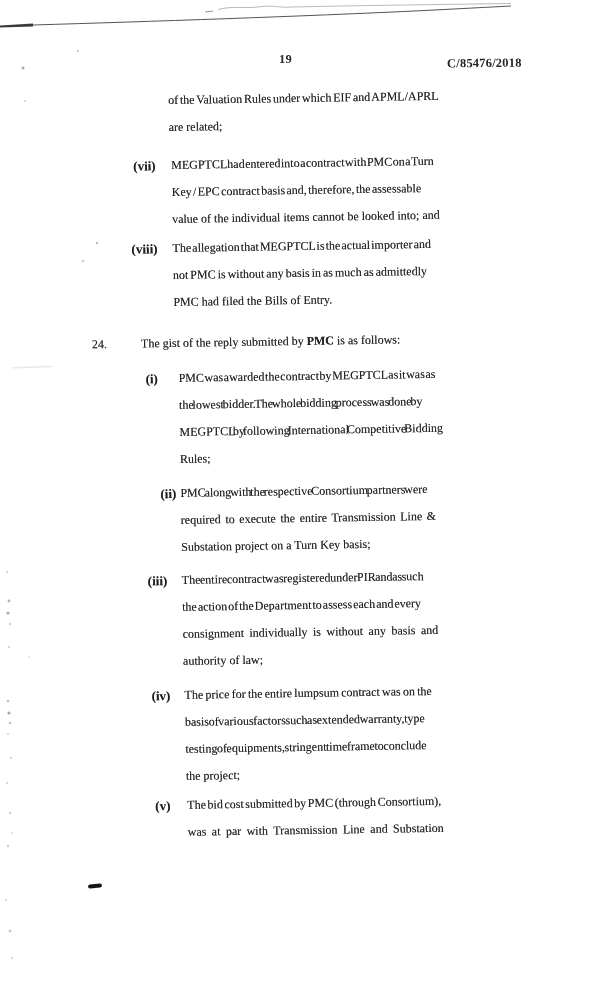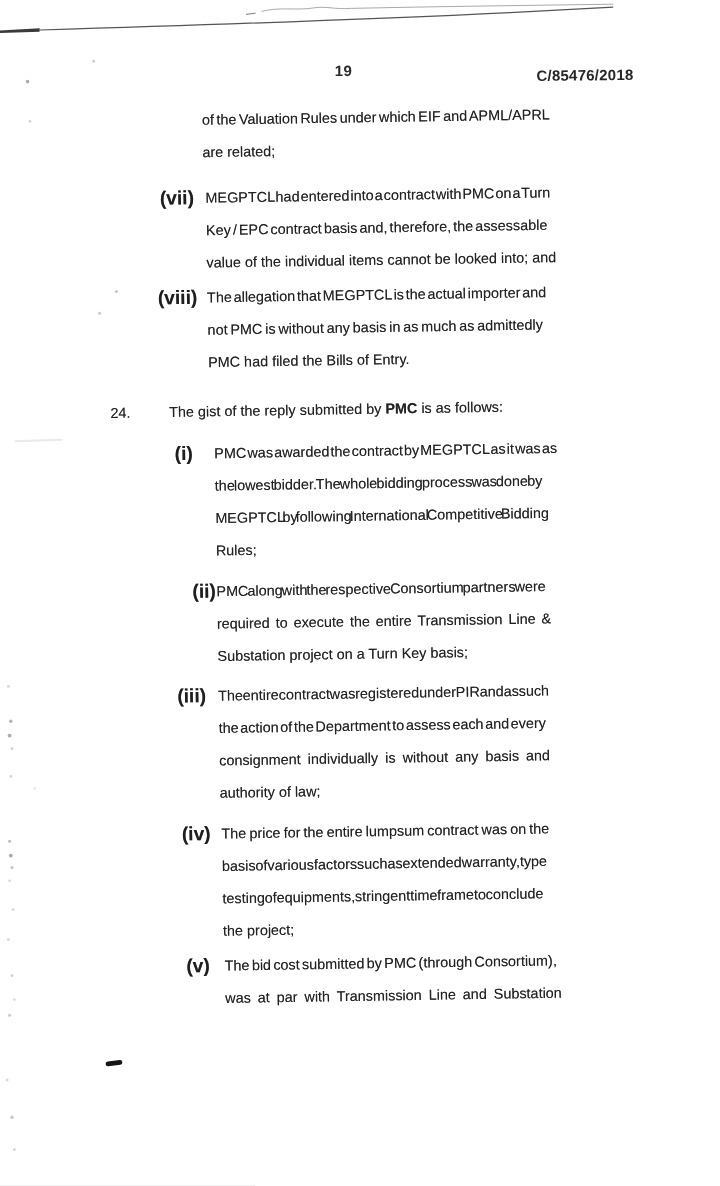--- a/index.html
+++ b/index.html
@@ -1,39 +1,39 @@
 <!DOCTYPE html>
 <html><head>
 <meta charset="utf-8">
 <style>
   html,body{margin:0;padding:0;background:#e9e9e9;}
   .page{
     position:relative;width:600px;height:988px;background:#ffffff;
-    font-family:Liberation Sans, sans-serif;
+    font-family:Liberation Serif, serif;
     color:#222;overflow:hidden;margin:0 auto;
   }
   
   .page-number{
     position:absolute;left:279px;top:52px;
     font-size:12.5px;font-weight:bold;color:#2a2a2a;letter-spacing:.3px;
   }
   .case-ref{
     position:absolute;left:447px;top:56px;
     font-size:12.5px;font-weight:bold;color:#262626;letter-spacing:.2px;
     transform:rotate(-.6deg);
   }
   
   .content{
     position:absolute;left:0;top:87px;width:600px;height:895px;
     transform:rotate(-0.9deg);transform-origin:170px 0;
     text-shadow:0 0 .5px rgba(30,30,30,.55);
   }
   .para{position:absolute;left:0;width:600px;}
   .plabel{
-    position:absolute;top:0;font-weight:bold;font-size:16px;line-height:27px;
+    position:absolute;top:0;font-weight:bold;font-size:13px;line-height:27px;
     color:#1e1e1e;white-space:nowrap;
   }
   .pnum{
     position:absolute;top:0;font-size:12px;line-height:27px;color:#242424;
   }
   .lines{position:absolute;top:0;}
   .line{height:27px;line-height:27px;font-size:12px;white-space:nowrap;color:#222;}
   .line > span{display:inline-block;white-space:nowrap;}
   .b{font-weight:bold;}
   

